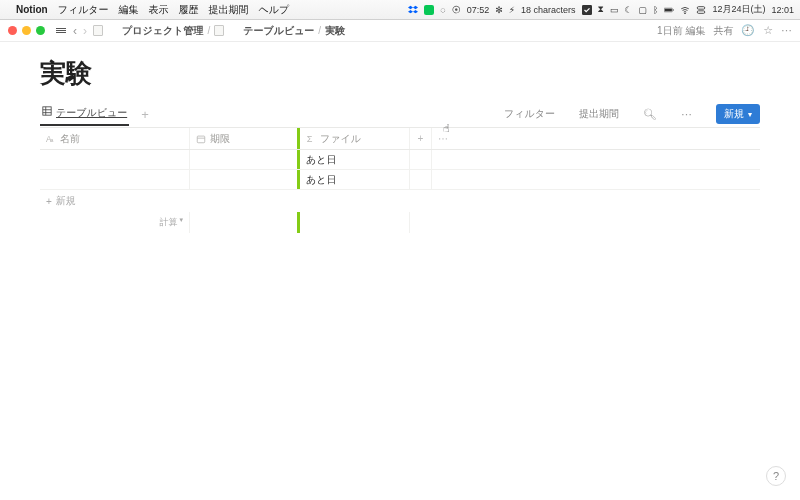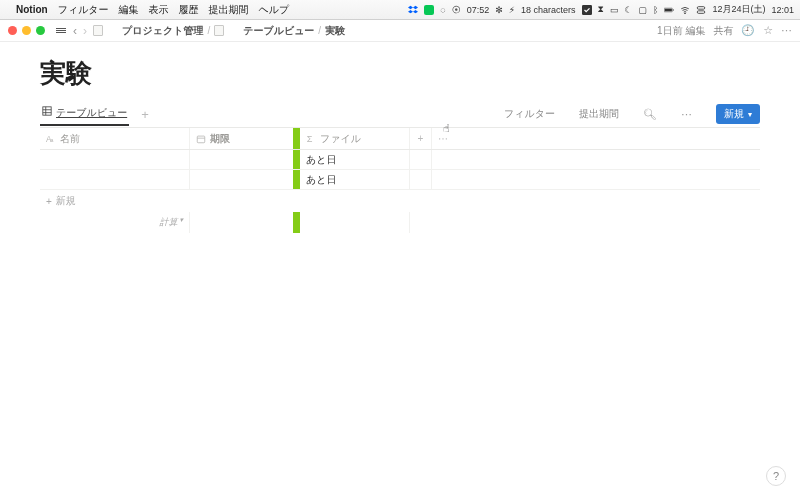--- a/index.html
+++ b/index.html
@@ -41,31 +41,31 @@
   .view-controls { display: flex; align-items: center; gap: 24px; font-size: 10px; color: #888; }
   .view-controls .search-ico, .view-controls .dots { font-size: 11px; color: #999; }
   .new-btn { background: #2e7cd6; color: #fff; border-radius: 3px; padding: 3px 8px; display: flex; align-items: center; gap: 4px; font-size: 10px; }
   .new-btn .dd { font-size: 8px; }
   
   .db { border-top: 1px solid #e9e9e7; margin-top: 0; }
   .thead, .trow { display: flex; align-items: stretch; font-size: 10px; }
   .thead { color: #9b9a97; height: 22px; border-bottom: 1px solid #e9e9e7; }
   .col { padding: 4px 6px; display: flex; align-items: center; gap: 4px; }
   .col.c1 { width: 150px; border-right: 1px solid #f1f1ef; }
-  .col.c2 { width: 110px; border-right: 7px solid #84cc16; font-weight: bold; }
+  .col.c2 { width: 110px; border-right: 3px solid #84cc16; }
   .col.c3 { width: 110px; border-right: 1px solid #f1f1ef; }
   .col.cadd { width: 22px; color: #bbb; justify-content: center; border-right: 1px solid #f1f1ef; }
   .col.cmenu { width: 22px; color: #bbb; justify-content: center; }
   .prop-ico { width: 10px; height: 10px; display: inline-block; opacity: .7; }
   .trow { height: 20px; border-bottom: 1px solid #f1f1ef; color: #333; }
   .trow .col { font-size: 10px; }
   .add-row { height: 22px; display: flex; align-items: center; gap: 4px; color: #aaa; padding: 2px 6px; font-size: 10px; }
   .calc-row { display: flex; }
   .calc-row .col { color: #aaa; font-size: 9px; }
-  .calc { display: flex; align-items: flex-start; gap: 2px; justify-content: flex-end; width: 100%; font-style: italic; }
+  .calc { display: flex; align-items: flex-start; gap: 2px; justify-content: flex-end; width: 100%; }
   .cursor { position: absolute; left: 443px; top: 122px; font-size: 11px; color: #222; pointer-events: none; }
   .help-fab { position: absolute; right: 14px; bottom: 14px; width: 20px; height: 20px; border: 1px solid #ddd; border-radius: 50%; display: flex; align-items: center; justify-content: center; color: #888; font-size: 11px; background: #fff; }
 </style>
 </head>
 <body>
 
 <div class="menubar">
   <span class="apple"></span>
   <span class="app">Notion</span>
   <span>フィルター</span>

